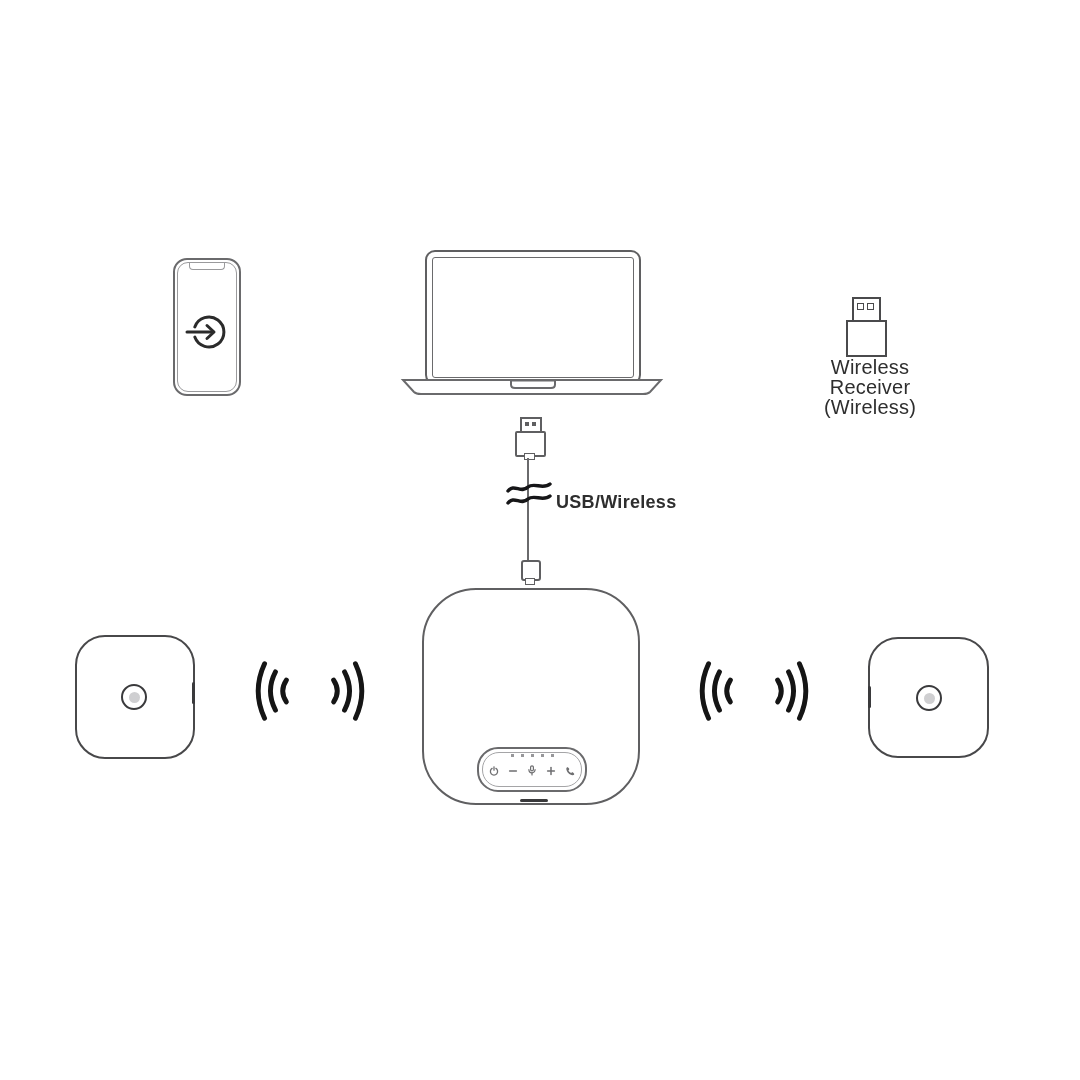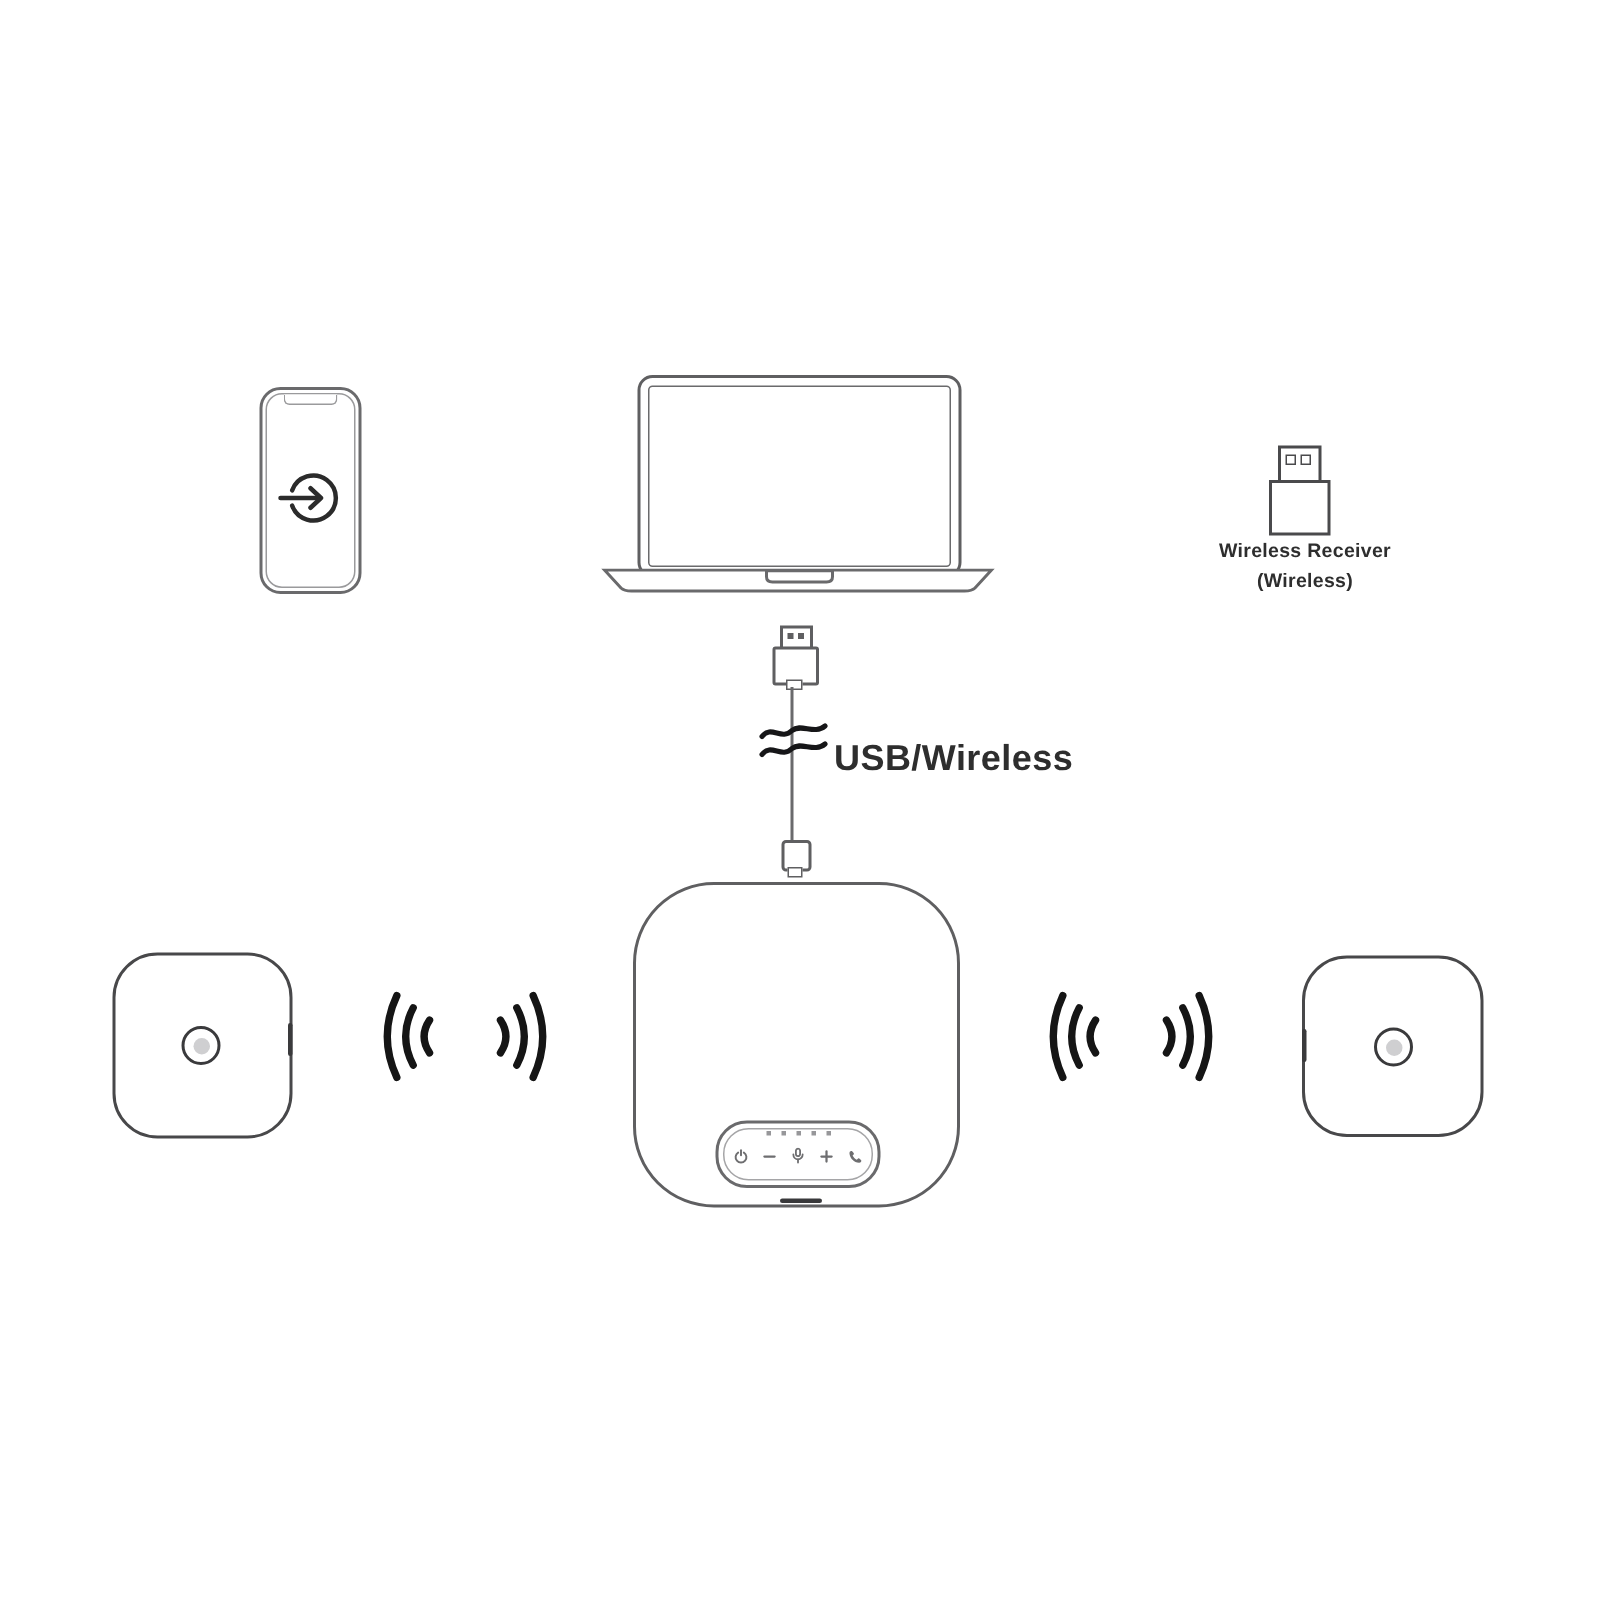--- a/index.html
+++ b/index.html
@@ -19,33 +19,33 @@
   
   .laptop-screen{left:425px;top:250px;width:212px;height:131px;border:2.5px solid #5f5f61;border-radius:10px;background:#fff;}
   .laptop-screen-inner{position:absolute;inset:5px;border:1.5px solid #6a6a6c;border-radius:3px;}
   .laptop-base{left:396px;top:379px;}
 
   
   .rx-plug{left:852px;top:297px;width:25px;height:24px;border:2px solid #4a4a4c;background:#fff;}
   .rx-pin{position:absolute;width:5px;height:5px;border:1.5px solid #4a4a4c;top:4px;}
   .rx-pin.p1{left:3px;} .rx-pin.p2{left:13px;}
   .rx-body{left:846px;top:320px;width:37px;height:33px;border:2px solid #4a4a4c;background:#fff;}
-  .rx-label{left:788px;top:357px;width:164px;text-align:center;font-size:13px;font-weight:700;line-height:20px;letter-spacing:.2px;}
+  .rx-label{left:788px;top:357px;width:164px;text-align:center;font-size:20px;font-weight:400;line-height:20px;letter-spacing:.2px;}
 
   
   .usba-top{left:520px;top:417px;width:18px;height:15px;border:2px solid #5f5f61;background:#fff;}
   .usba-pin{position:absolute;width:4px;height:4px;background:#5f5f61;top:3px;}
   .usba-pin.p1{left:3px;} .usba-pin.p2{left:10px;}
   .usba-body{left:515px;top:431px;width:27px;height:22px;border:2px solid #5f5f61;border-radius:2px;background:#fff;}
   .usba-nub{left:524px;top:453px;width:9px;height:5px;border:1.5px solid #5f5f61;background:#fff;}
   .cable-line{left:527px;top:458px;width:2px;height:104px;background:#6a6a6c;}
   .squiggle{left:505px;top:481px;}
   .usbc{left:521px;top:560px;width:16px;height:17px;border:2px solid #5f5f61;border-radius:3px;background:#fff;}
   .usbc-nub{left:525px;top:578px;width:8px;height:5px;border:1.5px solid #5f5f61;background:#fff;}
-  .cable-label{left:556px;top:492px;font-size:24px;font-weight:700;letter-spacing:.3px;}
+  .cable-label{left:556px;top:492px;font-size:18px;font-weight:700;letter-spacing:.3px;}
 
   
   .base-unit{left:422px;top:588px;width:214px;height:213px;border:2.5px solid #5f5f61;border-radius:54px;background:#fff;}
   .base-port{left:520px;top:799px;width:28px;height:3px;background:#39393b;border-radius:2px;}
   .panel{left:477px;top:747px;width:106px;height:41px;border:2px solid #6a6a6c;border-radius:21px;background:#fff;}
   .panel-inner{position:absolute;inset:3px;border:1px solid #a5a5a7;border-radius:17px;}
   .leds{position:absolute;left:0;right:0;top:5px;display:flex;justify-content:center;gap:7px;}
   .led{width:3px;height:3px;background:#97979a;}
   .panel-icons{position:absolute;left:10px;right:10px;top:16px;display:flex;justify-content:space-between;align-items:center;}
   .panel-icons svg{display:block;}

